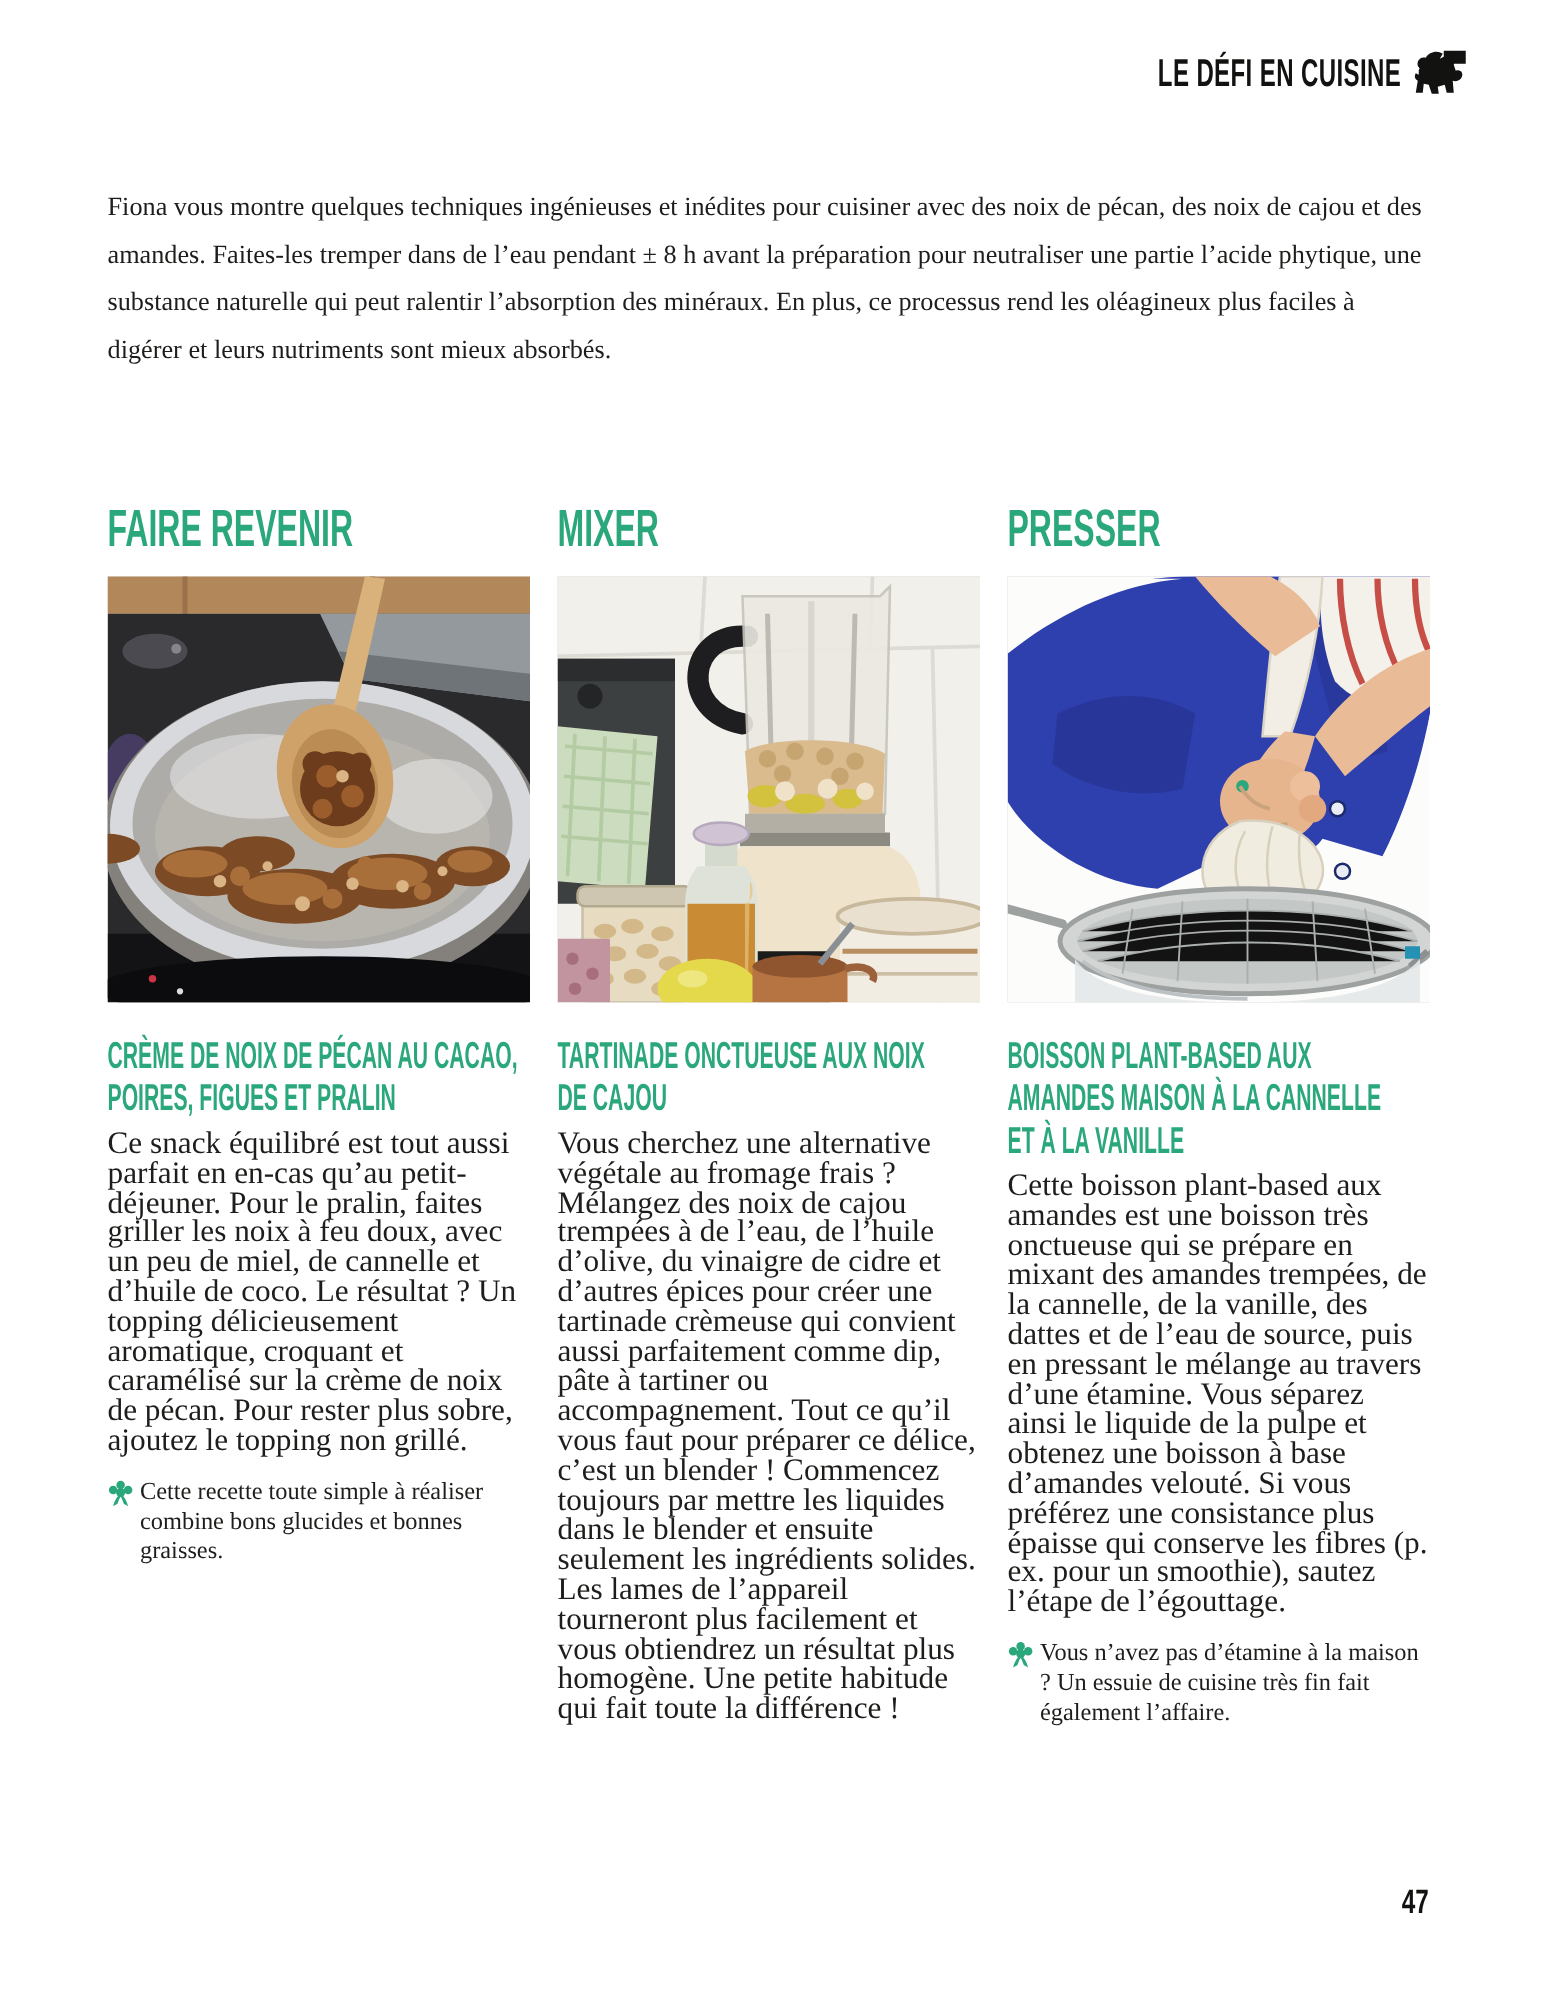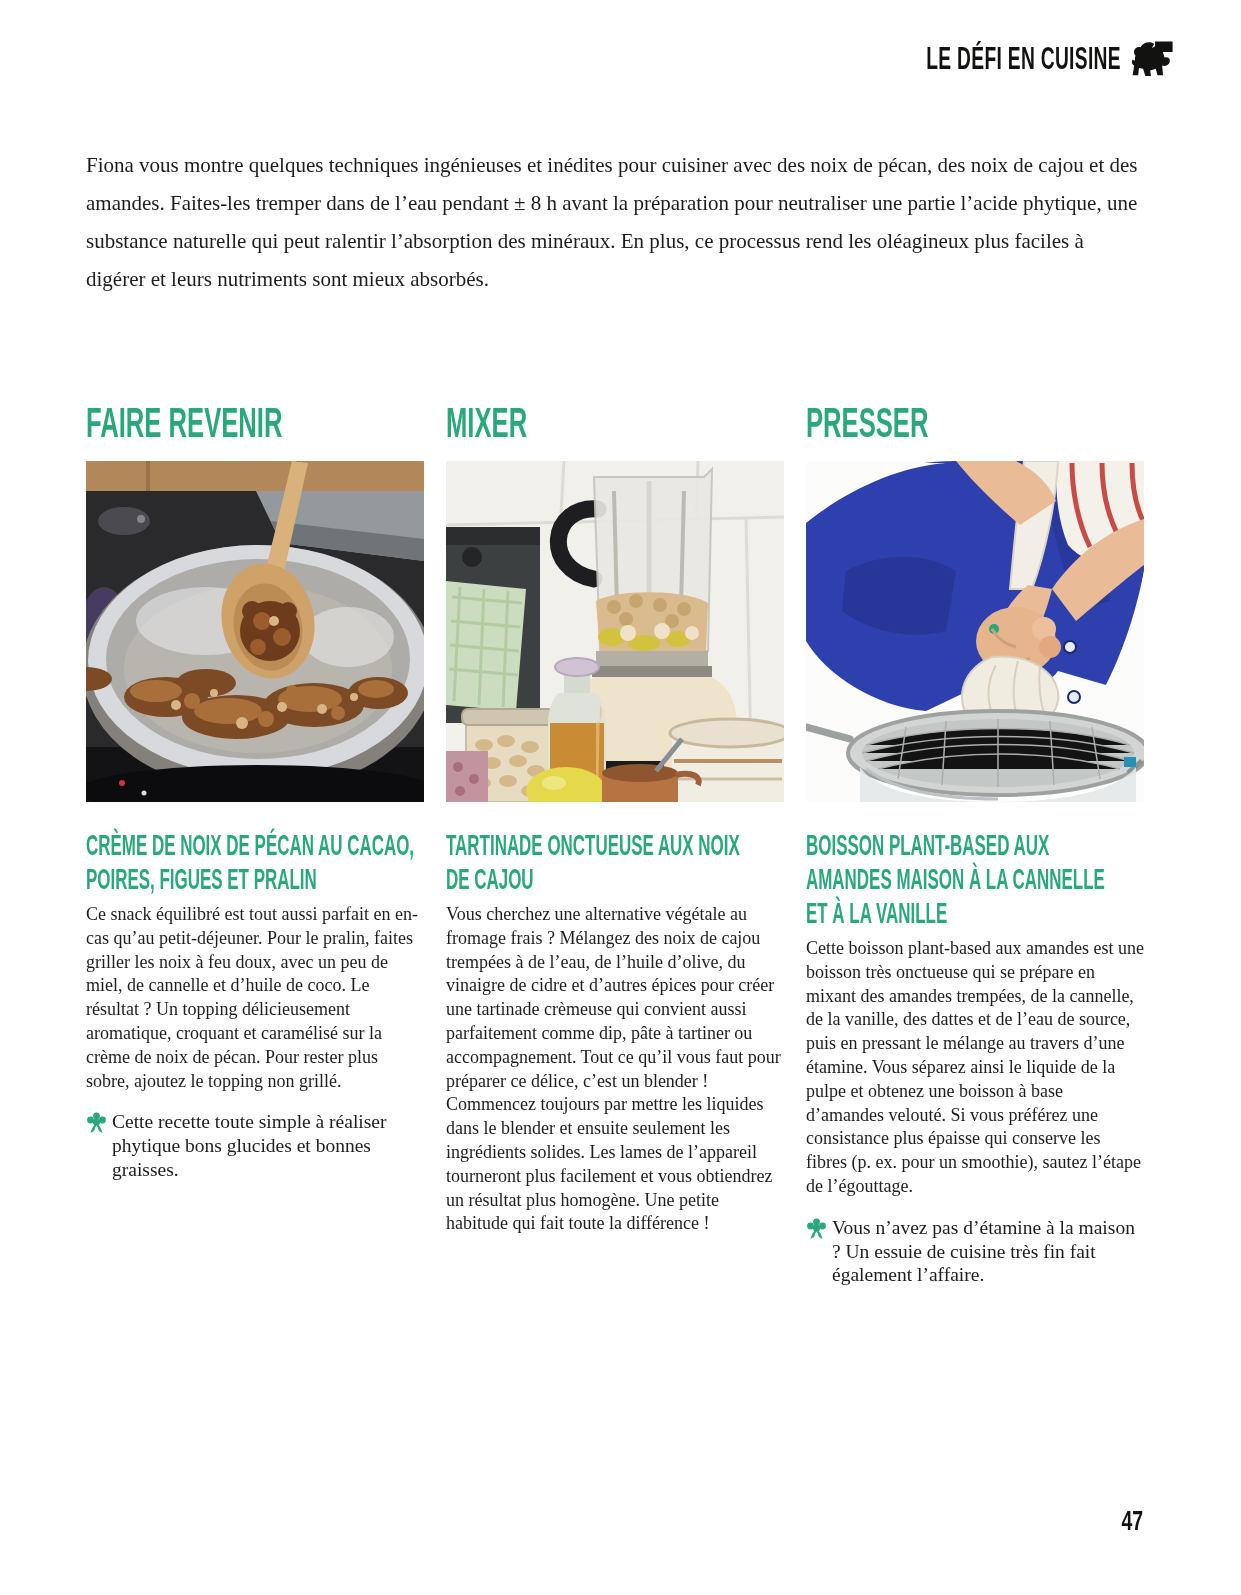--- a/index.html
+++ b/index.html
@@ -6,21 +6,21 @@
   html,body { background:#ffffff; }
   .page {
     position:relative; width:1241px; height:1595px;
     background:#ffffff; overflow:hidden;
     font-family:"Liberation Serif", serif; color:#1d1d1b;
   }
 
   
   .brand-header {
     position:absolute; top:36px; right:66px;
-    display:flex; align-items:flex-end; height:46px;
+    display:flex; align-items:center; height:46px;
   }
   .brand-title {
     font-family:"Liberation Sans", sans-serif; font-weight:700;
     font-size:31px; line-height:46px; white-space:nowrap;
     transform:scaleX(0.62); transform-origin:100% 50%;
     letter-spacing:0.5px; color:#121210;
   }
   .brand-lion { width:48px; height:44px; margin-left:6px; flex:0 0 auto; }
 
   
@@ -50,21 +50,21 @@
 
   .article-title {
     font-family:"Liberation Sans", sans-serif; font-weight:700;
     font-size:30px; line-height:34px; white-space:pre-line;
     transform:scaleX(0.565); transform-origin:0 0;
     width:600px; color:#2aa77b; margin-bottom:7px;
   }
   
 
   .body-text {
-    font-size:18px; line-height:23.8px; color:#1d1d1b;
+    font-size:25px; line-height:23.8px; color:#1d1d1b;
     width:338px;
   }
   .tip {
     margin-top:17px; display:flex; align-items:flex-start; width:338px;
     font-size:19.5px; line-height:23.8px;
   }
   .tip-icon { width:21px; height:22px; flex:0 0 auto; margin:2px 5px 0 0; }
 
   .page-number {
     position:absolute; right:98px; top:1506px;
@@ -169,21 +169,21 @@
       <div class="tip">
         <svg class="tip-icon" viewBox="0 0 21 22">
           <g fill="#2aa77b">
             <circle cx="4.5" cy="8" r="3.4"></circle>
             <circle cx="10.5" cy="4" r="3.4"></circle>
             <circle cx="16.5" cy="8" r="3.4"></circle>
             <circle cx="10.5" cy="10" r="3.6"></circle>
             <path d="M10.5,11 C7.5,13 5.5,17 4.5,21 L8,19 C9,16 10,14 10.5,13 C11,14 12,16 13,19 L16.5,21 C15.5,17 13.5,13 10.5,11 Z"></path>
           </g>
         </svg>
-        <div>Cette recette toute simple à réaliser phytique bons glucides et bonnes graisses.</div>
+        <div>Cette recette toute simple à réaliser combine bons glucides et bonnes graisses.</div>
       </div>
     </div>
 
     <div class="col">
       <div class="technique">MIXER</div>
 
       <div class="photo">
         <svg viewBox="0 0 338 341" preserveAspectRatio="none">
           <rect width="338" height="341" fill="#f2f0ea"></rect>
           <g stroke="#dcd9d2" stroke-width="3" opacity="0.9">

